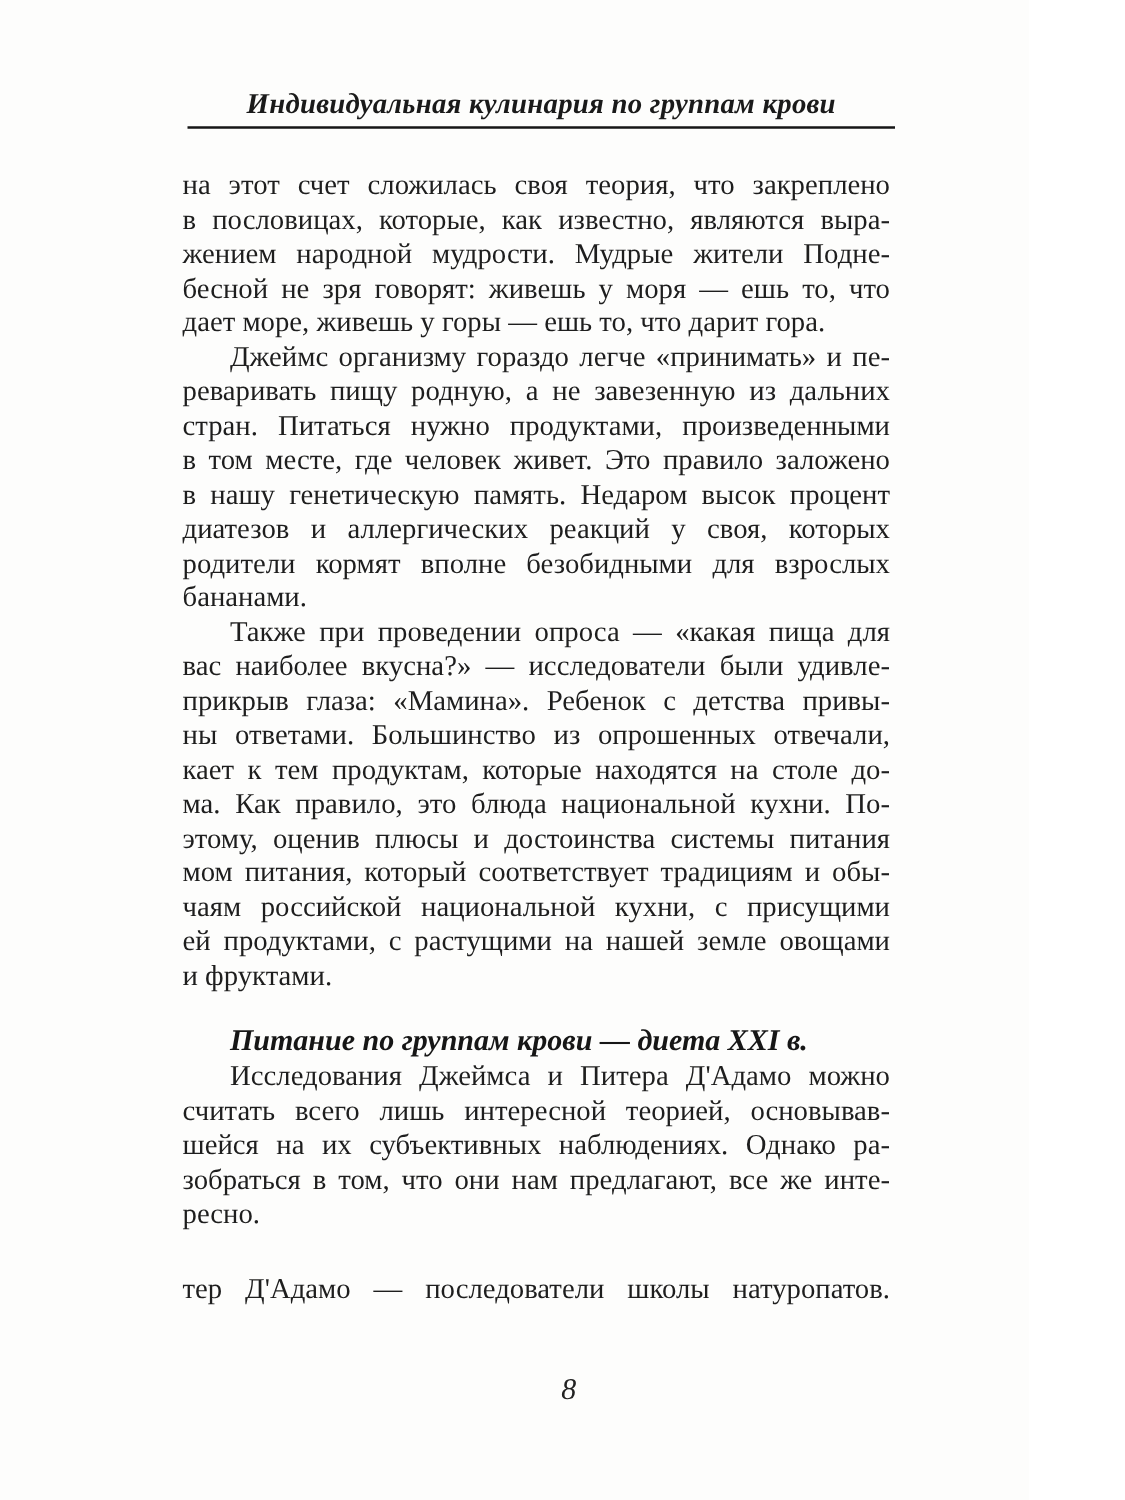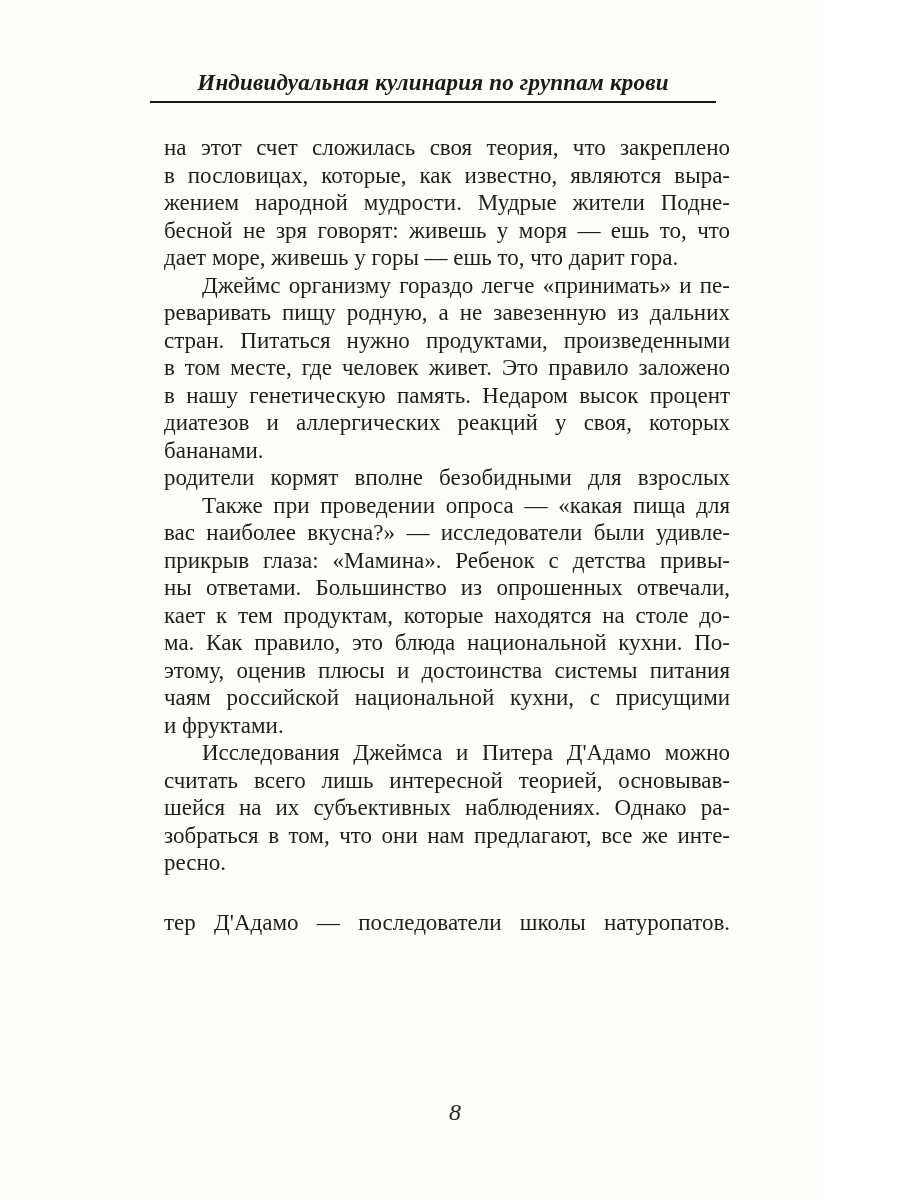--- a/index.html
+++ b/index.html
@@ -32,21 +32,21 @@
     position: absolute;
     top: 101px;
     left: 150px;
     width: 566px;
     height: 2.4px;
     background: #161616;
   }
   .page-body {
     position: absolute;
     top: 134px;
-    left: 164px;
+    left: 146px;
     width: 566px;
     font-size: 23px;
     line-height: 27.5px;
   }
   .para { margin: 0; }
   .para .line {
     text-align: justify;
     text-align-last: justify;
   }
   .para .line.last-line {
@@ -97,34 +97,37 @@
         <div class="line">бесной не зря говорят: живешь у моря — ешь то, что</div>
         <div class="line last-line">дает море, живешь у горы — ешь то, что дарит гора.</div>
       </div>
       <div class="para indented">
         <div class="line first-line">Джеймс организму гораздо легче «принимать» и пе-</div>
         <div class="line">реваривать пищу родную, а не завезенную из дальних</div>
         <div class="line">стран. Питаться нужно продуктами, произведенными</div>
         <div class="line">в том месте, где человек живет. Это правило заложено</div>
         <div class="line">в нашу генетическую память. Недаром высок процент</div>
         <div class="line">диатезов и аллергических реакций у своя, которых</div>
+        <div class="line">родители кормят вполне безобидными для взрослых</div>
         <div class="line last-line">бананами.</div>
-        <div class="line">родители кормят вполне безобидными для взрослых</div>
       </div>
       <div class="para indented">
         <div class="line first-line">Также при проведении опроса — «какая пища для</div>
         <div class="line">вас наиболее вкусна?» — исследователи были удивле-</div>
         <div class="line">прикрыв глаза: «Мамина». Ребенок с детства привы-</div>
         <div class="line">ны ответами. Большинство из опрошенных отвечали,</div>
         <div class="line">кает к тем продуктам, которые находятся на столе до-</div>
         <div class="line">ма. Как правило, это блюда национальной кухни. По-</div>
         <div class="line">этому, оценив плюсы и достоинства системы питания</div>
+        <div class="line">мом питания, который соответствует традициям и обы-</div>
         <div class="line">чаям российской национальной кухни, с присущими</div>
+        <div class="line">ей продуктами, с растущими на нашей земле овощами</div>
         <div class="line last-line">и фруктами.</div>
       </div>
+      <div class="section-heading">Питание по группам крови — диета XXI в.</div>
       <div class="para indented">
         <div class="line first-line">Исследования Джеймса и Питера Д'Адамо можно</div>
         <div class="line">считать всего лишь интересной теорией, основывав-</div>
         <div class="line">шейся на их субъективных наблюдениях. Однако ра-</div>
         <div class="line">зобраться в том, что они нам предлагают, все же инте-</div>
         <div class="line last-line">ресно.</div>
       </div>
       <div class="para indented">
         <div class="line last-line stretch">тер Д'Адамо — последователи школы натуропатов.</div>
       </div>

